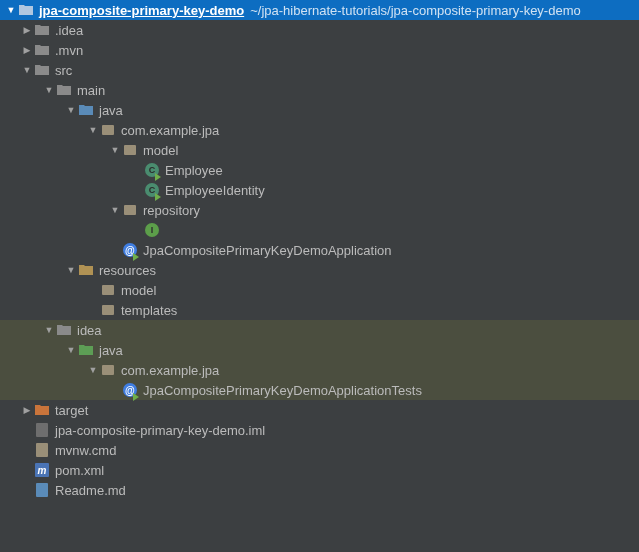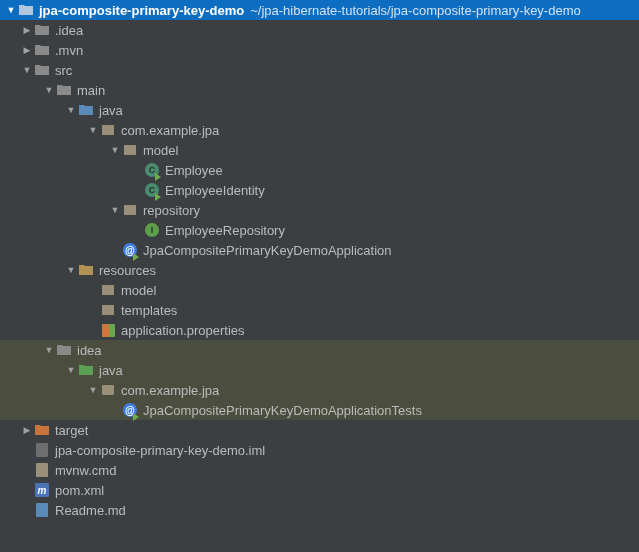--- a/index.html
+++ b/index.html
@@ -73,21 +73,21 @@
   }
   .file-icon {
     width: 12px; height: 14px;
     background: #9a8f78;
     border-radius: 1px;
     position: relative;
   }
   .file-icon.dark { background: #6e6e6e; }
   .file-icon.md { background: #5a8bb8; }
   .label { }
-  .label.bold { font-weight: bold; }
+  .label.bold { font-weight: bold; text-decoration: underline; }
   .path-suffix { color: #7d7d7d; margin-left: 6px; }
   .m-icon {
     width:14px;height:14px;background:#4a74b5;color:#fff;
     font-size:10px;font-style:italic;font-weight:bold;
     display:flex;align-items:center;justify-content:center;
     border-radius:1px;
   }
   .props-icon {
     width:13px;height:13px;
     background:linear-gradient(90deg,#c77a3a 50%,#6aa84f 50%);
@@ -203,21 +203,20 @@
     <span class="arrow">▼</span>
     <span class="icon pkg-icon"></span>
     <span class="label">repository</span>
   </div>
 
   <div class="row">
     <span class="indent" style="width:144px"></span>
     <span class="icon">
       <span class="class-badge i-badge">I</span>
     </span>
-    <span class="label">EmployeeRepository</span>
   </div>
 
   <div class="row">
     <span class="indent" style="width:122px"></span>
     <span class="icon">
       <span class="at-badge">@</span>
         <span class="run-dot"></span>
     </span>
     <span class="label">JpaCompositePrimaryKeyDemoApplication</span>
   </div>
@@ -238,27 +237,20 @@
     <span class="icon pkg-icon"></span>
     <span class="label">model</span>
   </div>
 
   <div class="row">
     <span class="indent" style="width:100px"></span>
     <span class="icon pkg-icon"></span>
     <span class="label">templates</span>
   </div>
 
-  <div class="row">
-    <span class="indent" style="width:100px"></span>
-    <span class="icon">
-        <span class="props-icon"></span>
-      </span>
-    <span class="label">application.properties</span>
-  </div>
 
   <div class="row hl">
     <span class="indent" style="width:42px"></span>
     <span class="arrow">▼</span>
     <span class="icon folder-icon">
       <svg viewBox="0 0 14 12">
           <path fill="#8a8a8a" d="M0 1h5l1 1h8v9H0z"></path>
         </svg>
     </span>
     <span class="label">idea</span>

